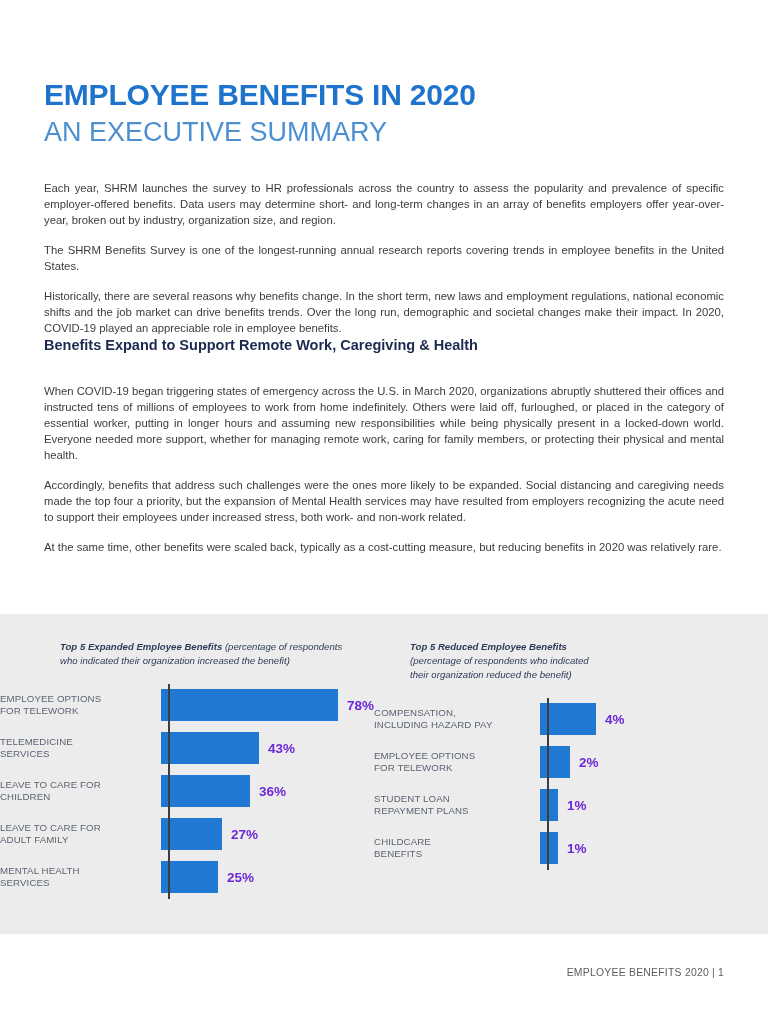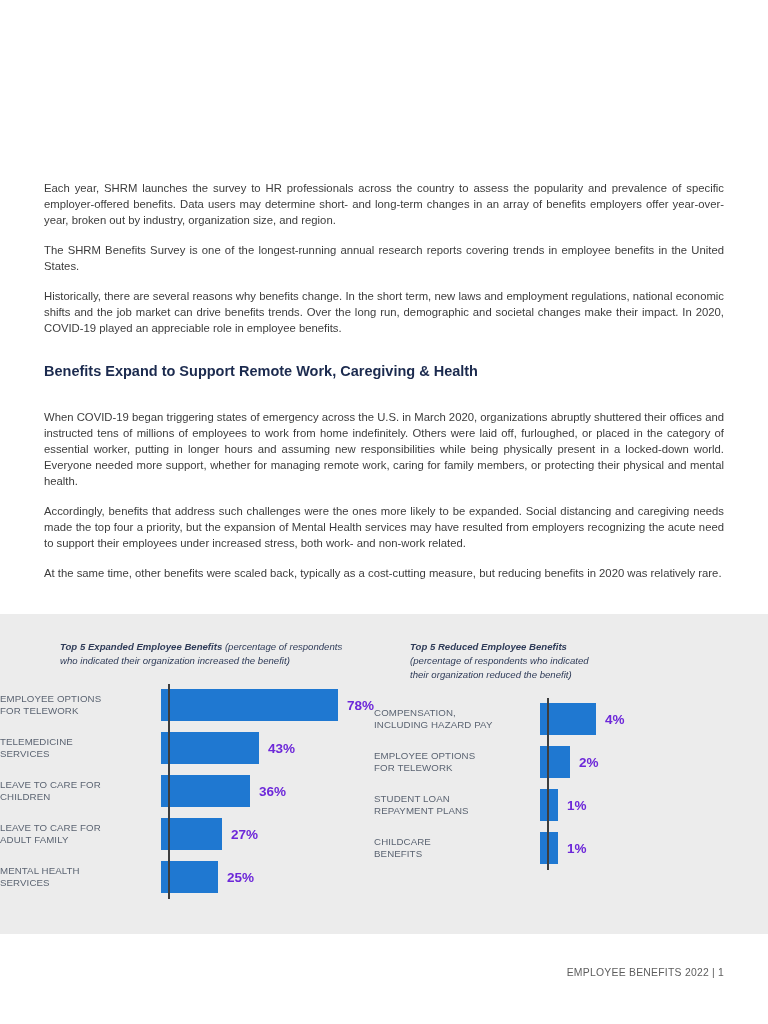--- a/index.html
+++ b/index.html
@@ -58,21 +58,20 @@
     color: #3c3c3c;
     text-align: justify;
     margin-bottom: 14px;
   }
   .para.last { margin-bottom: 0; }
 
   .section-heading {
     font-size: 14.5px;
     font-weight: bold;
     color: #1b2a4e;
-    margin-top: 26px;
     margin-bottom: 28px;
     line-height: 1.3;
   }
 
   
   .chart-panel {
     position: absolute;
     left: 0;
     top: 614px;
     width: 768px;
@@ -165,20 +164,22 @@
     letter-spacing: 0.25px;
   }
   .footer .sep { padding: 0 3px; }
 </style>
 </head>
 <body>
 
 <div class="page">
 
   <div class="title-block">
+    <div class="title-main">EMPLOYEE BENEFITS IN 2020</div>
+    <div class="title-sub">AN EXECUTIVE SUMMARY</div>
   </div>
 
   <div class="body-copy">
     <p class="para">Each year, SHRM launches the survey to HR professionals across the country to assess the popularity and prevalence of specific employer-offered benefits. Data users may determine short- and long-term changes in an array of benefits employers offer year-over-year, broken out by industry, organization size, and region.</p>
     <p class="para">The SHRM Benefits Survey is one of the longest-running annual research reports covering trends in employee benefits in the United States.</p>
     <p class="para last">Historically, there are several reasons why benefits change. In the short term, new laws and employment regulations, national economic shifts and the job market can drive benefits trends. Over the long run, demographic and societal changes make their impact. In 2020, COVID-19 played an appreciable role in employee benefits.</p>
 
     <h2 class="section-heading">Benefits Expand to Support Remote Work, Caregiving &amp; Health</h2>
 
     <p class="para">When COVID-19 began triggering states of emergency across the U.S. in March 2020, organizations abruptly shuttered their offices and instructed tens of millions of employees to work from home indefinitely. Others were laid off, furloughed, or placed in the category of essential worker, putting in longer hours and assuming new responsibilities while being physically present in a locked-down world. Everyone needed more support, whether for managing remote work, caring for family members, or protecting their physical and mental health.</p>
@@ -304,16 +305,16 @@
               <div class="bar-value">1%</div>
             </div>
           </div>
         </div>
       </div>
 
     </div>
   </div>
 
   <div class="footer">
-    <span>EMPLOYEE BENEFITS 2022</span><span class="sep">|</span><span>1</span>
+    <span>EMPLOYEE BENEFITS 2020</span><span class="sep">|</span><span>1</span>
   </div>
 
 </div>
 
 </body></html>

